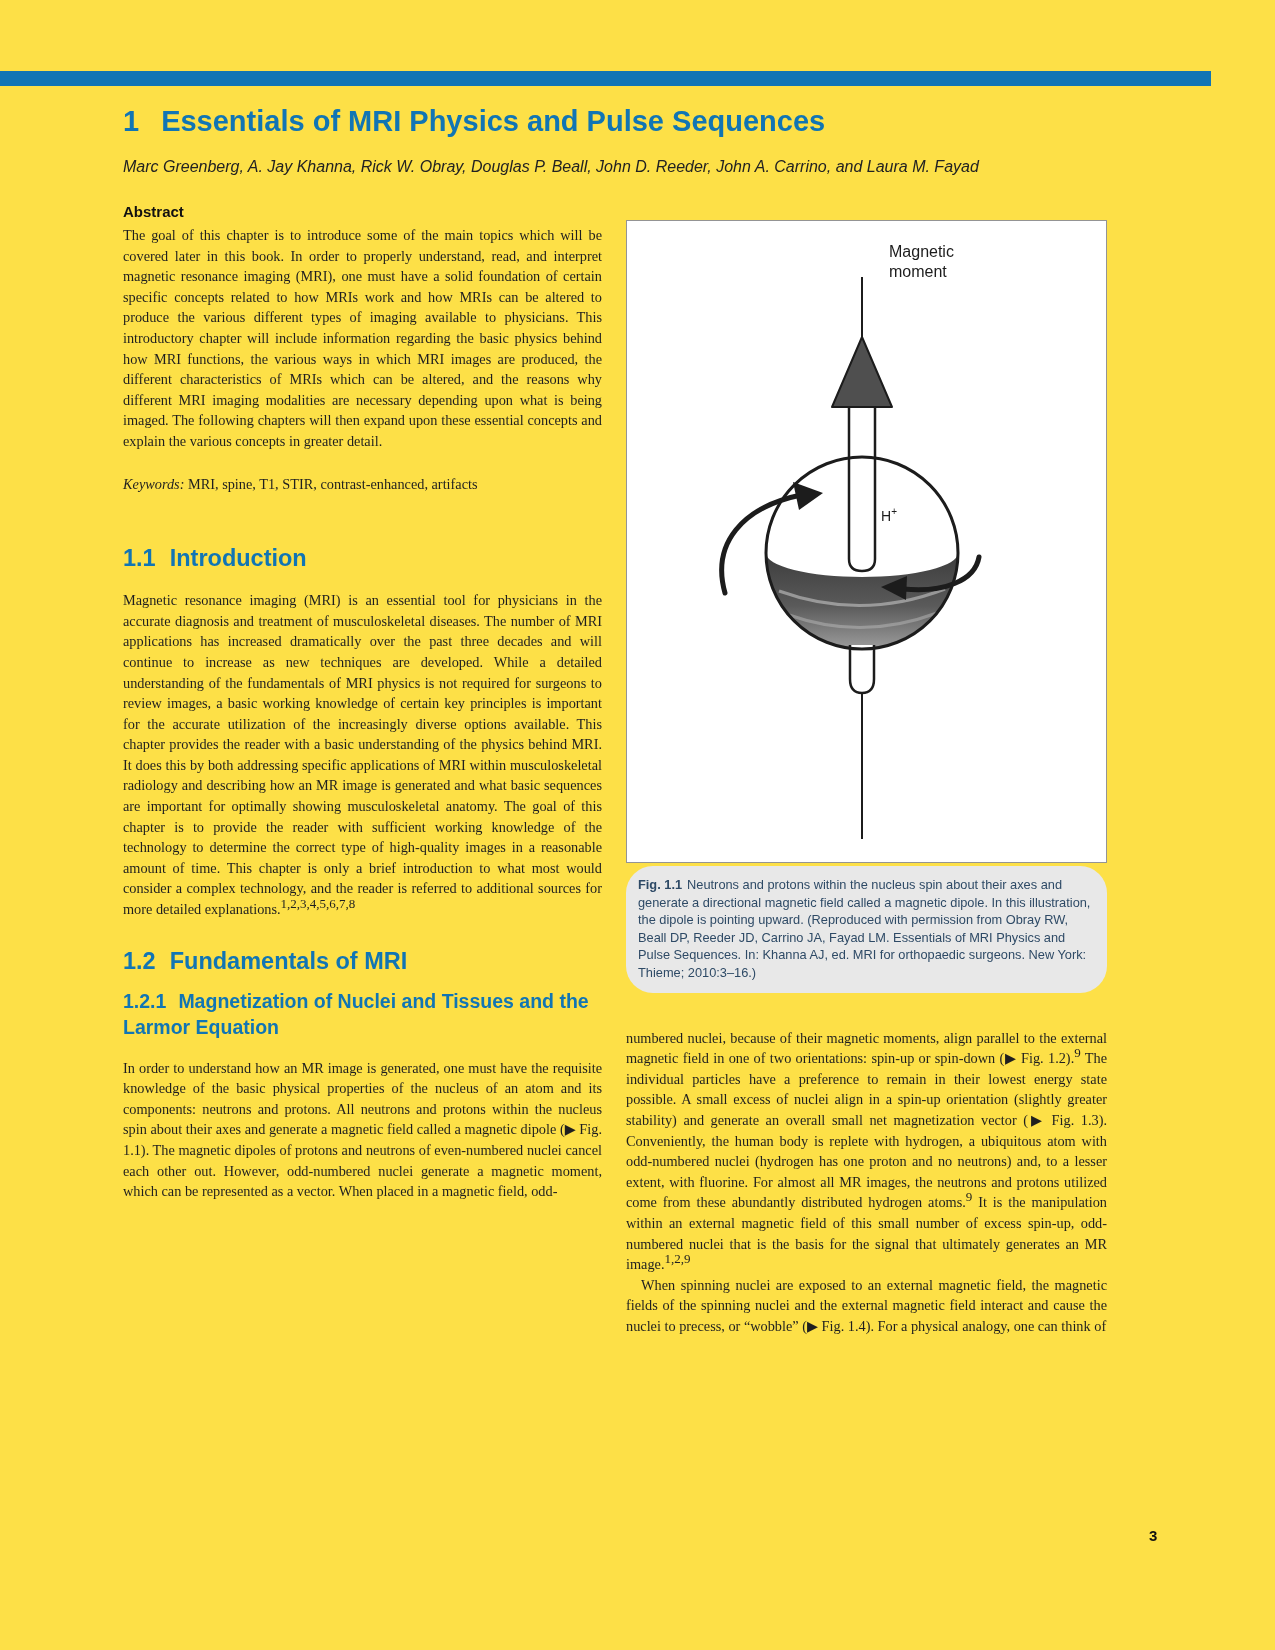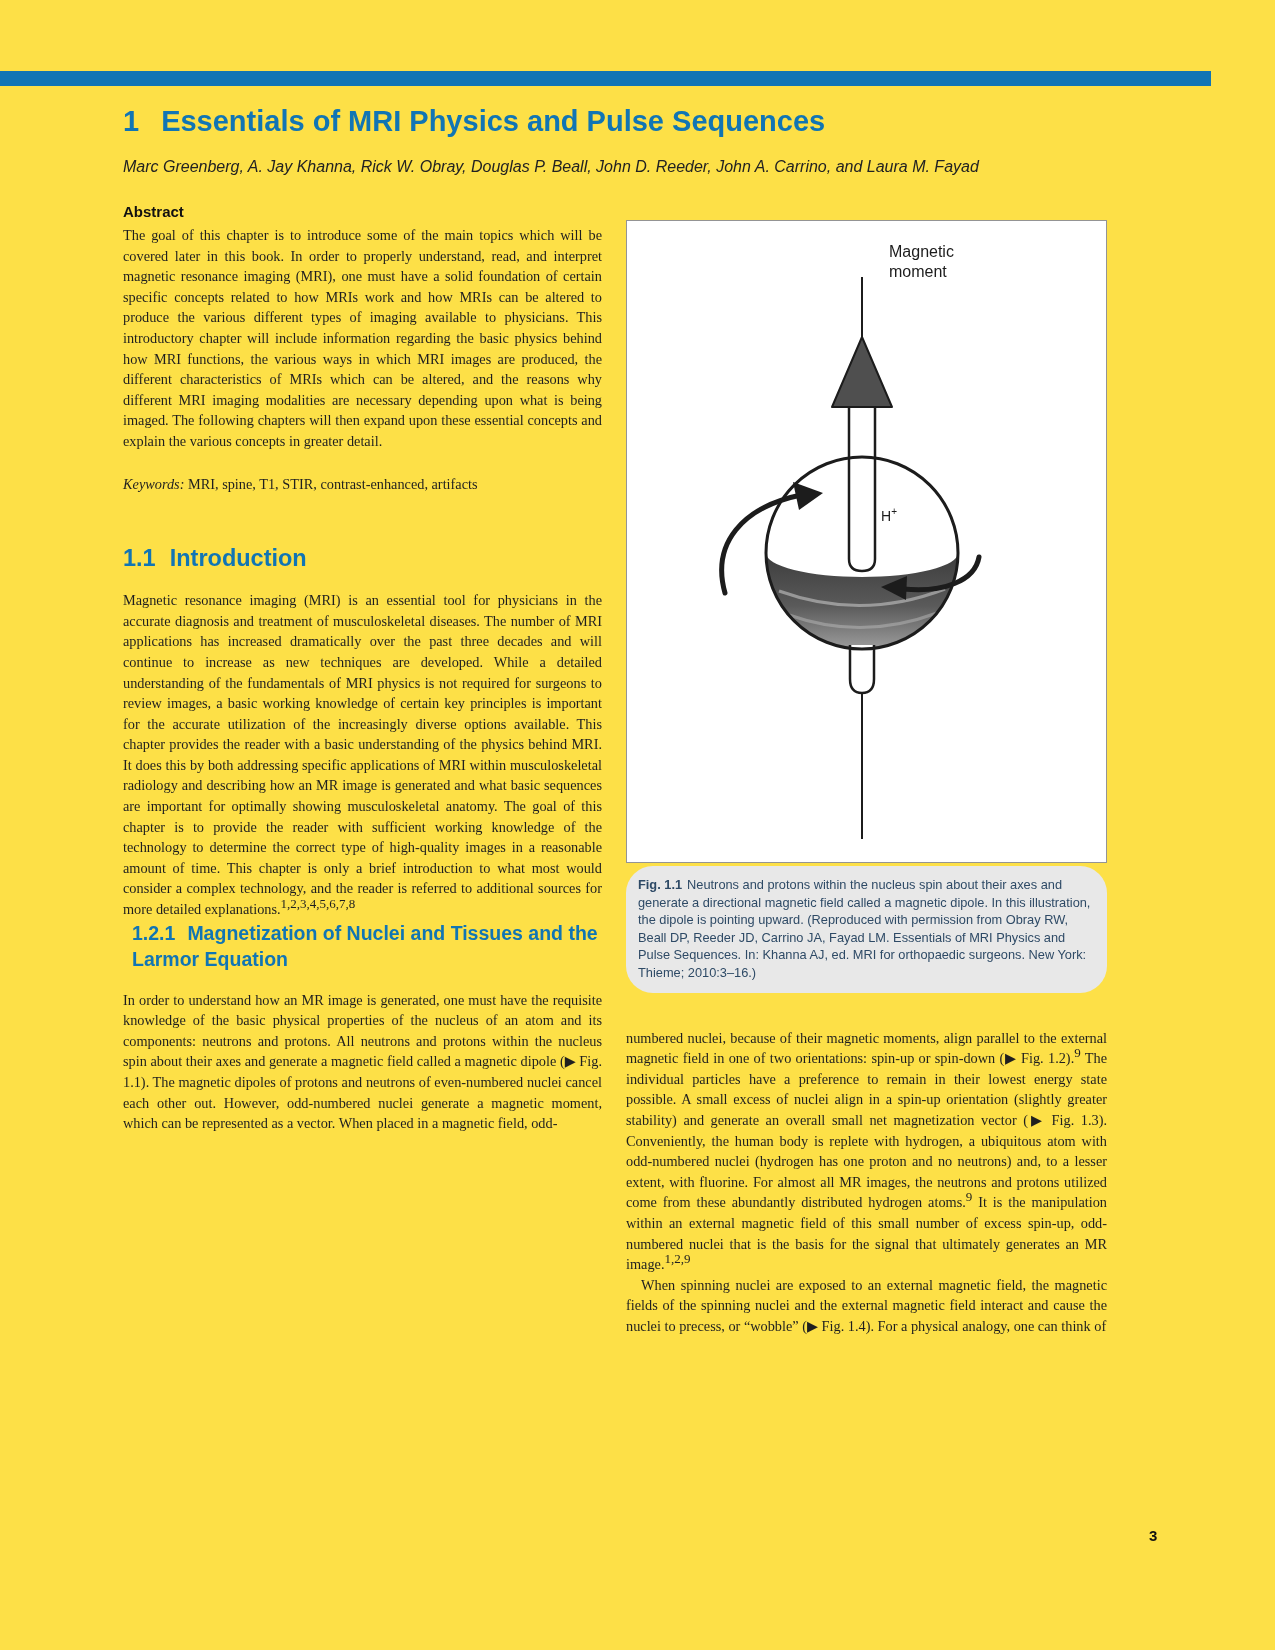--- a/index.html
+++ b/index.html
@@ -35,21 +35,21 @@
   .keywords{margin-top:22px;}
   .kw-label{font-style:italic;}
   sup{font-size:13px;line-height:0;}
   h2.sec{
     margin:50px 0 17px 0;font-family:"Liberation Sans",sans-serif;font-weight:bold;
     font-size:23.5px;line-height:29px;color:var(--accent-blue,#1175b4);text-align:left;
   }
   h2.sec .sec-num{display:inline-block;margin-right:14px;}
   h2.sec2{margin:27px 0 12px 0;}
   h3.subsec{
-    margin:0 0 18px 9px;font-family:"Liberation Sans",sans-serif;font-weight:bold;
+    margin:0 0 18px 0;font-family:"Liberation Sans",sans-serif;font-weight:bold;
     font-size:19.5px;line-height:26px;color:var(--accent-blue,#1175b4);text-align:left;
   }
   h3.subsec .sec-num{display:inline-block;margin-right:12px;}
   .figure{margin:0;}
   .fig-canvas{
     width:481px;height:643px;border:1px solid #949494;background:#fff;
   }
   .fig-caption{
     margin-top:3px;background:var(--caption-bg,#e8e8e8);color:var(--caption-text,#2e4a66);
     font-family:"Liberation Sans",sans-serif;font-size:12.8px;line-height:17.6px;
@@ -81,20 +81,21 @@
     <h4 class="abstract-heading">Abstract</h4>
 
     <p class="body-p">The goal of this chapter is to introduce some of the main topics which will be covered later in this book. In order to properly understand, read, and interpret magnetic resonance imaging (MRI), one must have a solid foundation of certain specific concepts related to how MRIs work and how MRIs can be altered to produce the various different types of imaging available to physicians. This introductory chapter will include information regarding the basic physics behind how MRI functions, the various ways in which MRI images are produced, the different characteristics of MRIs which can be altered, and the reasons why different MRI imaging modalities are necessary depending upon what is being imaged. The following chapters will then expand upon these essential concepts and explain the various concepts in greater detail.</p>
 
     <p class="body-p keywords"><span class="kw-label">Keywords:</span><span> MRI, spine, T1, STIR, contrast-enhanced, artifacts</span></p>
 
     <h2 class="sec"><span class="sec-num">1.1</span><span>Introduction</span></h2>
 
     <p class="body-p"><span>Magnetic resonance imaging (MRI) is an essential tool for physicians in the accurate diagnosis and treatment of musculoskeletal diseases. The number of MRI applications has increased dramatically over the past three decades and will continue to increase as new techniques are developed. While a detailed understanding of the fundamentals of MRI physics is not required for surgeons to review images, a basic working knowledge of certain key principles is important for the accurate utilization of the increasingly diverse options available. This chapter provides the reader with a basic understanding of the physics behind MRI. It does this by both addressing specific applications of MRI within musculoskeletal radiology and describing how an MR image is generated and what basic sequences are important for optimally showing musculoskeletal anatomy. The goal of this chapter is to provide the reader with sufficient working knowledge of the technology to determine the correct type of high-quality images in a reasonable amount of time. This chapter is only a brief introduction to what most would consider a complex technology, and the reader is referred to additional sources for more detailed explanations.</span><sup>1,2,3,4,5,6,7,8</sup></p>
 
+    <h2 class="sec sec2"><span class="sec-num">1.2</span><span>Fundamentals of MRI</span></h2>
 
     <h3 class="subsec"><span class="sec-num">1.2.1</span><span>Magnetization of Nuclei and Tissues and the Larmor Equation</span></h3>
 
     <p class="body-p">In order to understand how an MR image is generated, one must have the requisite knowledge of the basic physical properties of the nucleus of an atom and its components: neutrons and protons. All neutrons and protons within the nucleus spin about their axes and generate a magnetic field called a magnetic dipole (▶ Fig. 1.1). The magnetic dipoles of protons and neutrons of even-numbered nuclei cancel each other out. However, odd-numbered nuclei generate a magnetic moment, which can be represented as a vector. When placed in a magnetic field, odd-</p>
 
   </div>
 
   <div class="col col-right">
 
     <figure class="figure">

